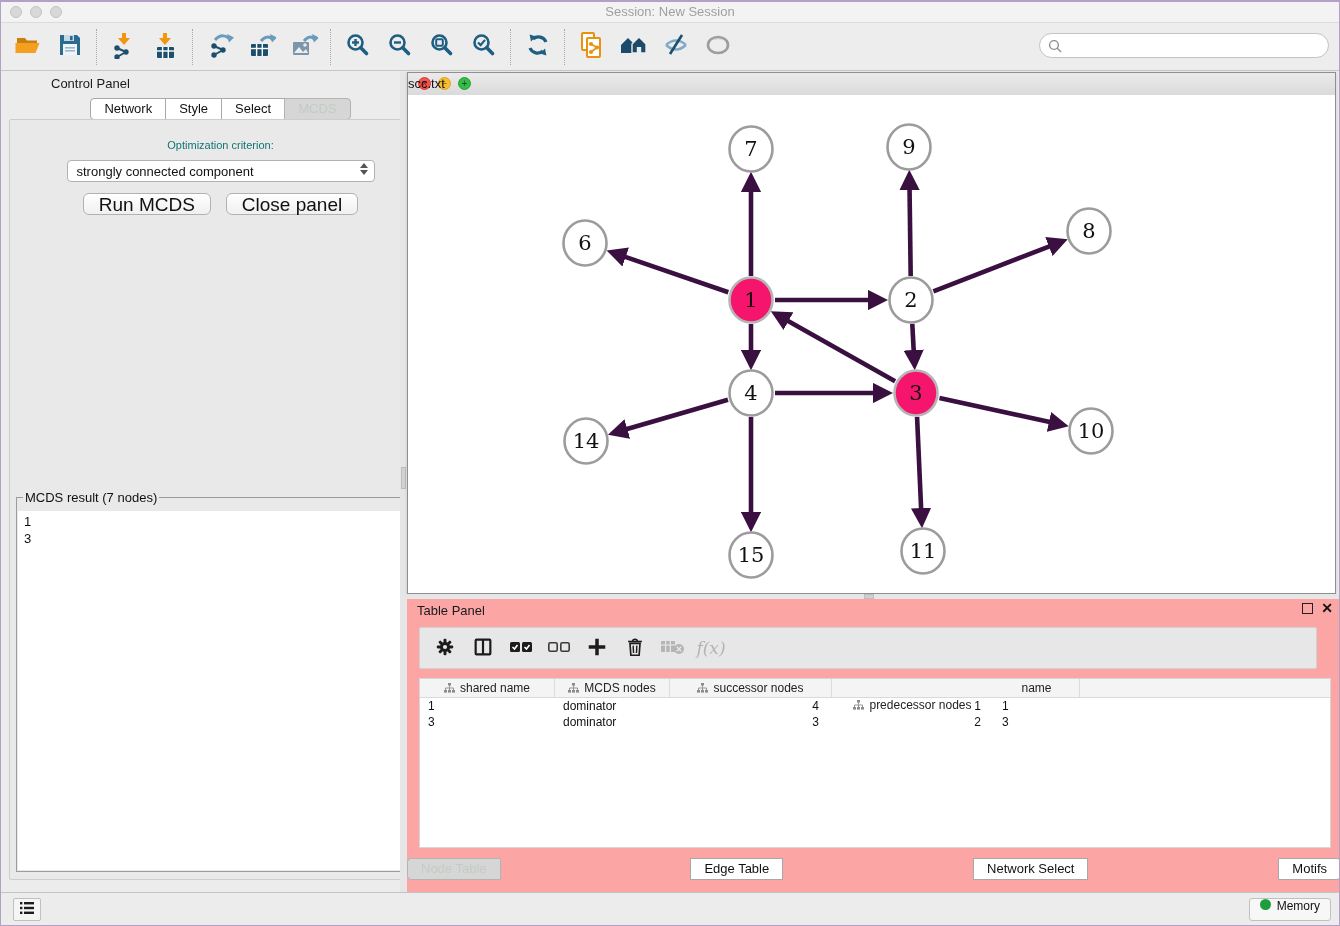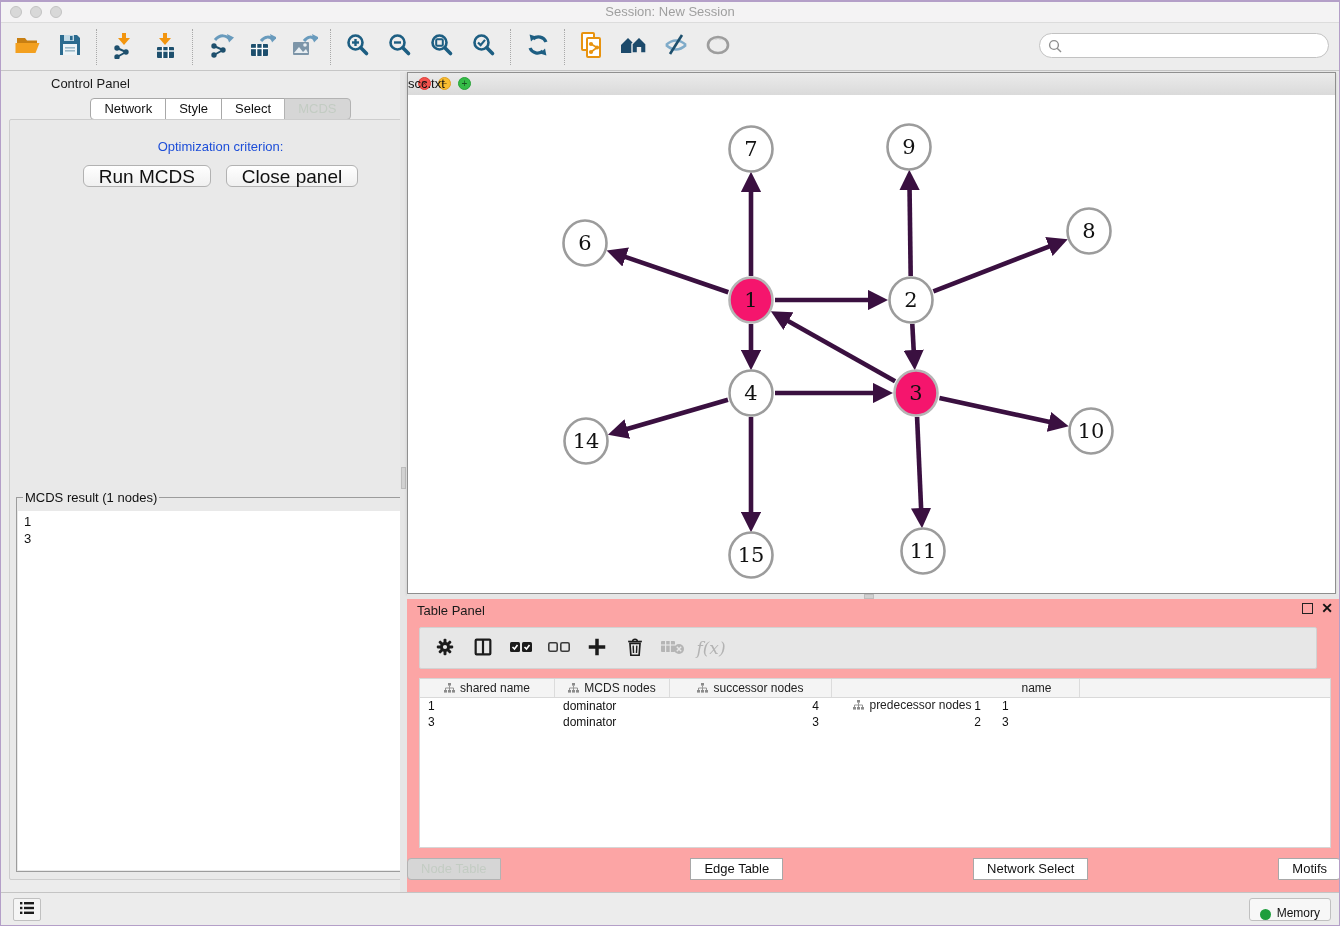--- a/index.html
+++ b/index.html
@@ -26,21 +26,21 @@
   .panel-head .ph-title{position:absolute;left:10px;top:4px;font-size:13px;color:#1a1a1a;}
   .ph-icons{position:absolute;right:8px;top:4px;display:flex;gap:8px;align-items:center;}
   .float-ic{width:11px;height:11px;border:1.6px solid #222;box-sizing:border-box;background:transparent;}
   .close-ic{font-size:14px;font-weight:bold;color:#111;line-height:11px;}
   .ctab-row{position:absolute;left:0;right:0;top:26px;display:flex;justify-content:center;}
   .ctab{font-size:13px;padding:2px 13px 3px;background:#fff;border:1px solid #a8a8a8;margin-left:-1px;color:#111;}
   .ctab:first-child{border-radius:4px 0 0 4px;margin-left:0;}
   .ctab:last-child{border-radius:0 4px 4px 0;}
   .ctab.active{background:#d6d6d6;color:#c3ccc3;border-color:#b3b3b3;}
   .cbody{position:absolute;left:8px;right:8px;top:47px;bottom:12px;background:#e9e9e9;border:1px solid #cdcdcd;border-radius:2px;}
-  .opt-label{margin-top:19px;text-align:center;font-size:13px;color:#1d4ed8;}
+  .opt-label{margin-top:19px;text-align:center;font-size:11px;color:#0f766e;}
   .selectbox{position:relative;margin:9px auto 0;width:308px;height:22px;background:#fff;border:1px solid #b2b2b2;border-radius:4px;box-sizing:border-box;font-size:13px;display:flex;align-items:center;padding-left:9px;color:#111;}
   .sel-arrows{position:absolute;right:6px;top:2px;display:flex;flex-direction:column;gap:2px;}
   .sel-arrows i{width:0;height:0;border-left:4px solid transparent;border-right:4px solid transparent;}
   .sel-arrows .up{border-bottom:5px solid #555;}
   .sel-arrows .dn{border-top:5px solid #555;}
   .btn-row{display:flex;justify-content:center;gap:15px;margin-top:11px;}
   .mac-btn{height:22px;padding:0 15px;background:linear-gradient(#ffffff,#f0f0f0);border:1px solid #b2b2b2;border-radius:6px;font-size:19px;color:#111;font-family:"Liberation Sans",sans-serif;}
   .result-group{position:absolute;left:6px;right:6px;top:370px;height:380px;border:1px solid #9c9c9c;margin:0;padding:0;}
   .result-group legend{font-size:13px;color:#111;margin-left:6px;padding:0 2px;}
   .result-inner{position:absolute;left:1px;right:1px;top:6px;bottom:1px;background:#fff;display:flex;}
@@ -70,21 +70,21 @@
   .fx{font-family:"DejaVu Serif",serif;font-style:italic;font-size:17px;color:#b3b3b3;}
   .ttable{position:absolute;left:12px;right:10px;top:79px;height:170px;background:#fff;border:1px solid #d6d6d6;box-sizing:border-box;overflow:hidden;}
   .thead{display:flex;height:19px;background:#f4f4f4;border-bottom:1px solid #d9d9d9;box-sizing:border-box;}
   .th{position:relative;display:flex;align-items:center;justify-content:center;font-size:12px;color:#222;border-right:1px solid #dcdcdc;box-sizing:border-box;gap:5px;}
   .trow{display:flex;height:16px;align-items:center;}
   .td{font-size:12px;color:#111;box-sizing:border-box;overflow:hidden;white-space:nowrap;}
   .t-tabs{position:absolute;left:0;right:0;bottom:15px;display:flex;justify-content:space-between;}
   
   .statusbar{position:absolute;left:0;right:0;bottom:0;height:33px;background:#ececec;border-top:1px solid #c4c4c4;box-sizing:border-box;}
   .menu-btn{position:absolute;left:12px;top:5px;width:28px;height:23px;background:#f5f5f5;border:1px solid #c0c0c0;border-radius:2px;display:flex;align-items:center;justify-content:center;padding:0;}
-  .mem-btn{position:absolute;right:8px;top:5px;height:23px;background:#f7f7f7;border:1px solid #c0c0c0;border-radius:3px;display:flex;align-items:flex-end;gap:6px;padding:0 10px;font-size:12px;color:#111;font-family:"Liberation Sans",sans-serif;}
+  .mem-btn{position:absolute;right:8px;top:5px;height:23px;background:#f7f7f7;border:1px solid #c0c0c0;border-radius:3px;display:flex;align-items:flex-start;gap:6px;padding:0 10px;font-size:12px;color:#111;font-family:"Liberation Sans",sans-serif;}
   .mem-dot{width:11px;height:11px;border-radius:50%;background:#1d9e3c;}
 </style>
 </head>
 <body>
 
 <div class="app">
 
   <div class="titlebar">
     <div class="tl-group">
       <span class="tl"></span>
@@ -270,26 +270,33 @@
         </span>
       </div>
       <div class="ctab-row" id="ctl-tabs">
           <button class="ctab">Network</button>
           <button class="ctab">Style</button>
           <button class="ctab">Select</button>
           <button class="ctab active">MCDS</button>
         </div>
       <div class="cbody">
         <div class="opt-label">Optimization criterion:</div>
+        <div class="selectbox">
+          <span>strongly connected component</span>
+          <span class="sel-arrows">
+              <i class="up"></i>
+              <i class="dn"></i>
+            </span>
+        </div>
         <div class="btn-row">
           <button class="mac-btn">Run MCDS</button>
           <button class="mac-btn">Close panel</button>
         </div>
         <fieldset class="result-group">
-          <legend>MCDS result (1 nodes)</legend>
+          <legend>MCDS result (7 nodes)</legend>
           <div class="result-inner">
             <pre class="result-text">1
 3</pre>
             <div class="result-scroll"></div>
           </div>
         </fieldset>
       </div>
     </div>
 
     <div class="vdiv">

